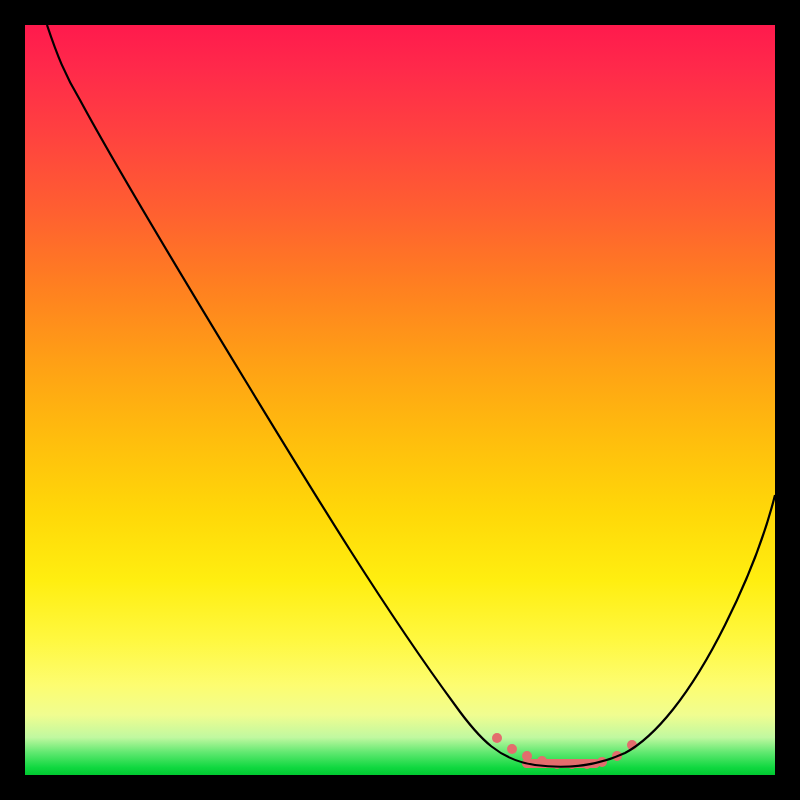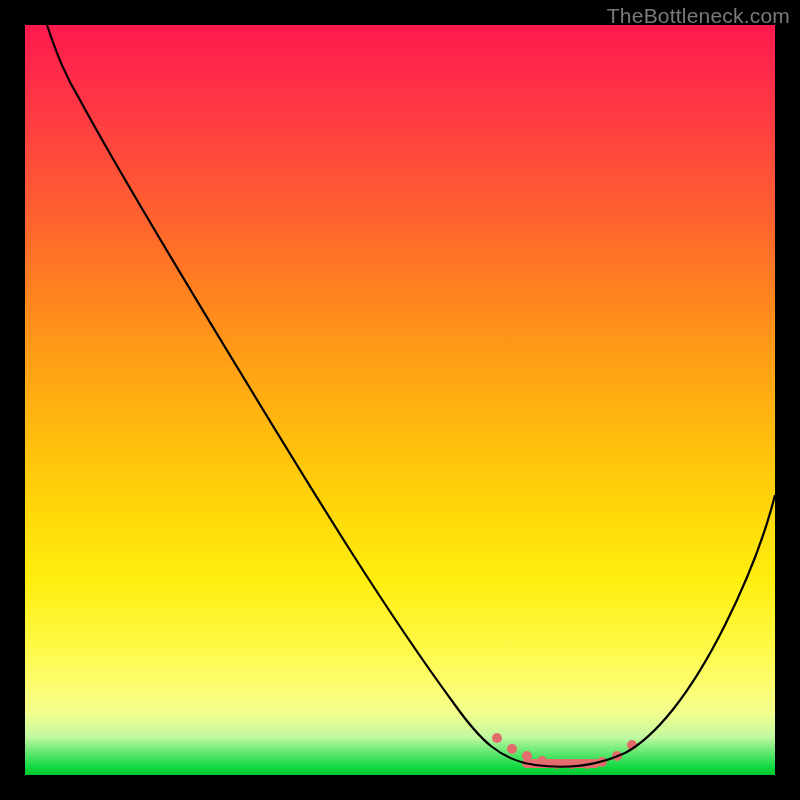--- a/index.html
+++ b/index.html
@@ -83,14 +83,13 @@
       <path d="M 22 0
                C 32 30, 40 50, 55 75
                C 90 140, 150 240, 220 355
                C 290 470, 360 585, 430 680
                C 455 715, 475 735, 510 740
                C 540 744, 570 742, 600 728
                C 630 712, 665 670, 700 600
                C 725 550, 740 510, 750 470" fill="none" stroke="#000" stroke-width="2.2"></path>
     </svg>
   </div>
-  <div class="watermark">TheBottleneck.com</div>
 </div>
 
 </body></html>

